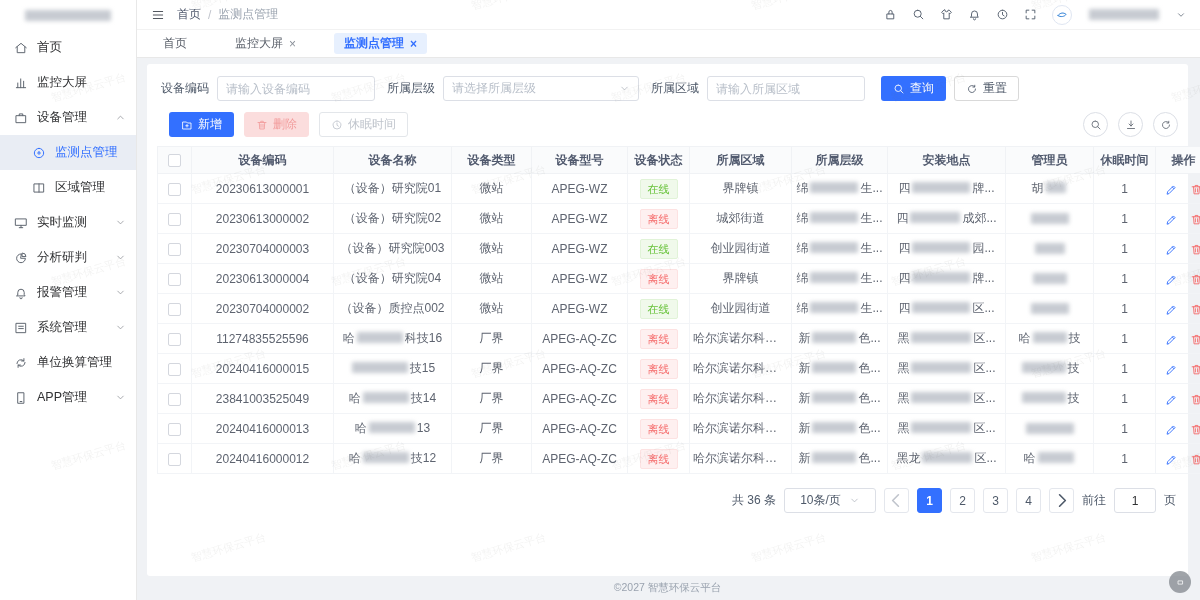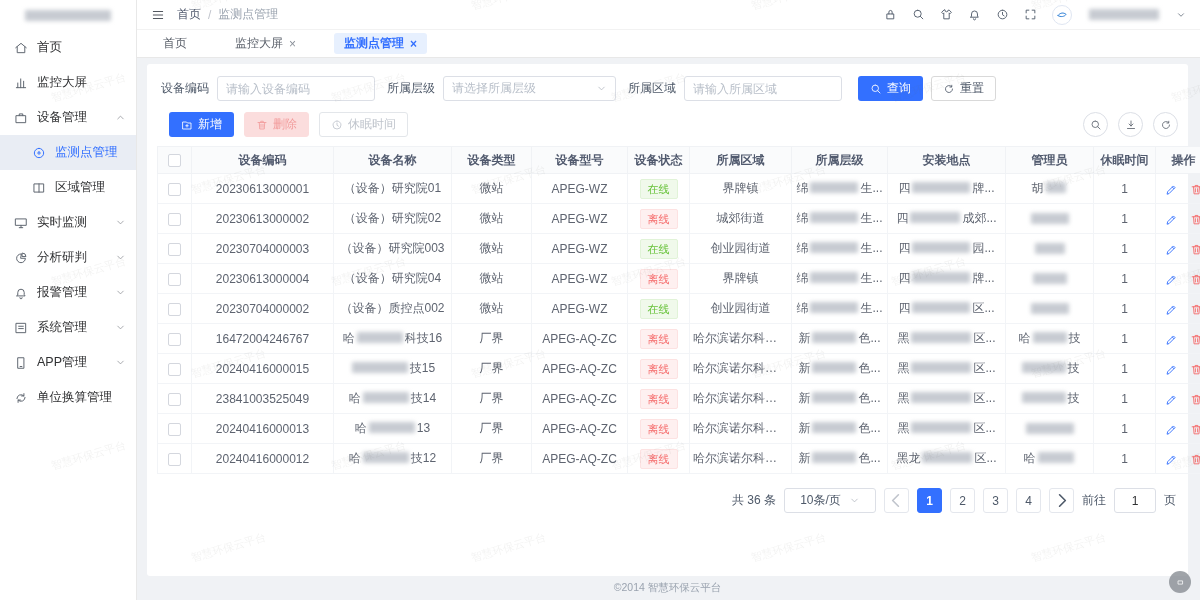--- a/index.html
+++ b/index.html
@@ -45,21 +45,21 @@
   .tab.active .close { color:#3370ff; }
 
   
   .content { flex:1; padding:6px 12px 0 10px; display:flex; flex-direction:column; }
   .card { background:#fff; border-radius:3px; height:512px; padding:8px 10px; position:relative; }
 
   .filters { display:flex; align-items:center; gap:8px; padding:4px 0 9px; }
   .flabel { color:#4e5969; margin-left:4px; white-space:nowrap; }
   .inp { height:25px; border:1px solid #dcdfe6; border-radius:3px; padding:0 8px; font-size:12px; width:158px; color:#303133; background:#fff; outline:none; font-family:inherit; }
   .inp::placeholder { color:#b8bfc9; }
-  .sel { width:173px; display:flex; align-items:center; justify-content:space-between; cursor:pointer; }
+  .sel { width:196px; display:flex; align-items:center; justify-content:space-between; cursor:pointer; }
   .sel .ph { color:#b8bfc9; }
   .selchev { width:11px; height:11px; color:#b0b6bf; }
 
   .btn { height:25px; border-radius:3px; padding:0 11px; display:inline-flex; align-items:center; gap:5px; font-size:12px; cursor:pointer; border:1px solid transparent; font-family:inherit; white-space:nowrap; }
   .btn .bicn { width:12px; height:12px; }
   .btn-primary { background:#3370ff; color:#ffffff; margin-left:8px; }
   .btn-plain { background:#fff; border-color:#d9d9d9; color:#4e5969;text-align:right; }
   .btn-danger-light { background:#fbdddd; border-color:#fbdddd; color:#f29c9c; cursor:not-allowed; }
   .btn-disabled { background:#fff; border-color:#e3e6ea; color:#bfc4cc; cursor:not-allowed; }
 
@@ -200,37 +200,37 @@
           <span class="lbl">系统管理</span>
           <span class="icn chev">
             <svg viewBox="0 0 24 24" fill="none" stroke="currentColor" stroke-width="1.7" stroke-linecap="round" stroke-linejoin="round">
               <path d="M6 9l6 6 6-6"></path>
             </svg>
           </span>
         </div>
         <div class="side-item">
           <span class="icn">
             <svg viewBox="0 0 24 24" fill="none" stroke="currentColor" stroke-width="1.7" stroke-linecap="round" stroke-linejoin="round">
+              <path d="M5 13a7 7 0 0 1 12-4.5M19 11a7 7 0 0 1-12 4.5M17 4.5v4h-4M7 19.5v-4h4"></path>
+            </svg>
+          </span>
+          <span class="lbl">单位换算管理</span>
+        </div>
+        <div class="side-item">
+          <span class="icn">
+            <svg viewBox="0 0 24 24" fill="none" stroke="currentColor" stroke-width="1.7" stroke-linecap="round" stroke-linejoin="round">
               <path d="M7 3h10v18H7zM10.5 18h3"></path>
             </svg>
           </span>
           <span class="lbl">APP管理</span>
           <span class="icn chev">
             <svg viewBox="0 0 24 24" fill="none" stroke="currentColor" stroke-width="1.7" stroke-linecap="round" stroke-linejoin="round">
               <path d="M6 9l6 6 6-6"></path>
             </svg>
           </span>
-        </div>
-        <div class="side-item">
-          <span class="icn">
-            <svg viewBox="0 0 24 24" fill="none" stroke="currentColor" stroke-width="1.7" stroke-linecap="round" stroke-linejoin="round">
-              <path d="M5 13a7 7 0 0 1 12-4.5M19 11a7 7 0 0 1-12 4.5M17 4.5v4h-4M7 19.5v-4h4"></path>
-            </svg>
-          </span>
-          <span class="lbl">单位换算管理</span>
         </div>
       </nav>
   </aside>
 
   <div class="main">
     <header class="topbar">
       <span class="icn tb-icn">
           <svg viewBox="0 0 24 24" fill="none" stroke="currentColor" stroke-width="1.7" stroke-linecap="round" stroke-linejoin="round">
             <path d="M4 6h16M4 12h16M4 18h16"></path>
           </svg>
@@ -523,21 +523,21 @@
                       <path d="M4 20l.9-3.9L15.5 5.5l3 3L7.9 19.1zM13.5 7.5l3 3"></path>
                     </svg>
                   </span><span class="op del">
                     <svg viewBox="0 0 24 24" fill="none" stroke="currentColor" stroke-width="1.7" stroke-linecap="round" stroke-linejoin="round">
                       <path d="M4 7h16M9.5 7V4.5h5V7M6.5 7l1 13h9l1-13M10 10.5v6M14 10.5v6"></path>
                     </svg>
                   </span></td>
               </tr>
               <tr>
                 <td><span class="cbx"></span></td>
-                <td>16472004246767</td>
+                <td>11274835525596</td>
                 <td><span>哈</span><span class="blur-block" style="width:46px"></span><span>科技16</span></td>
                 <td>厂界</td>
                 <td>APEG-AQ-ZC</td>
                 <td><span class="badge offline">离线</span></td>
                 <td><span>哈尔滨诺尔科技有...</span></td>
                 <td><span>新</span><span class="blur-block" style="width:44px"></span><span>色...</span></td>
                 <td><span>黑</span><span class="blur-block" style="width:60px"></span><span>区...</span></td>
                 <td><span>哈</span><span class="blur-block" style="width:34px"></span><span>技</span></td>
                 <td>1</td>
                 <td><span class="op edit">
@@ -666,21 +666,21 @@
                   <path d="M10 6l6 6-6 6"></path>
                 </svg>
               </span>
             </span>
           <span>前往</span>
           <input class="inp goto" value="1" style="">
           <span>页</span>
         </div>
 
       </div>
-      <div class="footer">©2014 智慧环保云平台</div>
+      <div class="footer">©2027 智慧环保云平台</div>
     </div>
   </div>
 </div>
 
 <div class="float-btn">
   <span class="icn">
       <svg viewBox="0 0 24 24" fill="none" stroke="currentColor" stroke-width="1.7" stroke-linecap="round" stroke-linejoin="round">
         <path d="M7.5 8.5h9v7h-9z"></path>
       </svg>
     </span>

